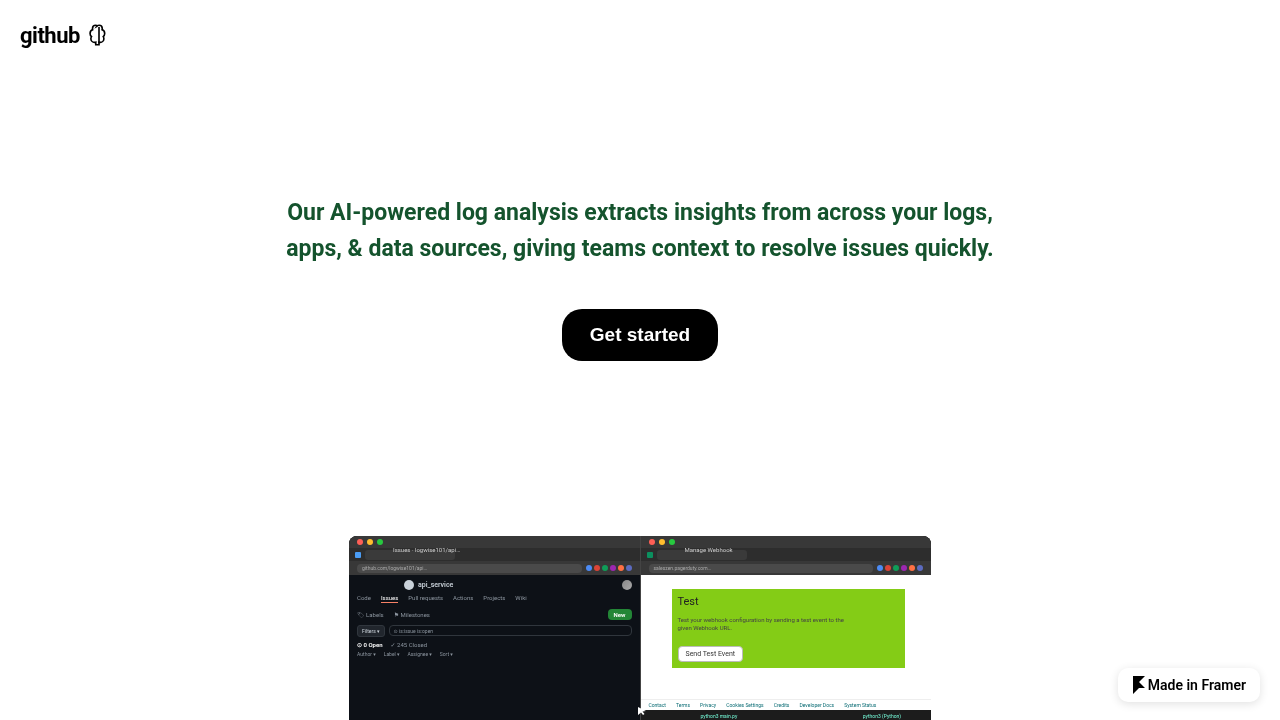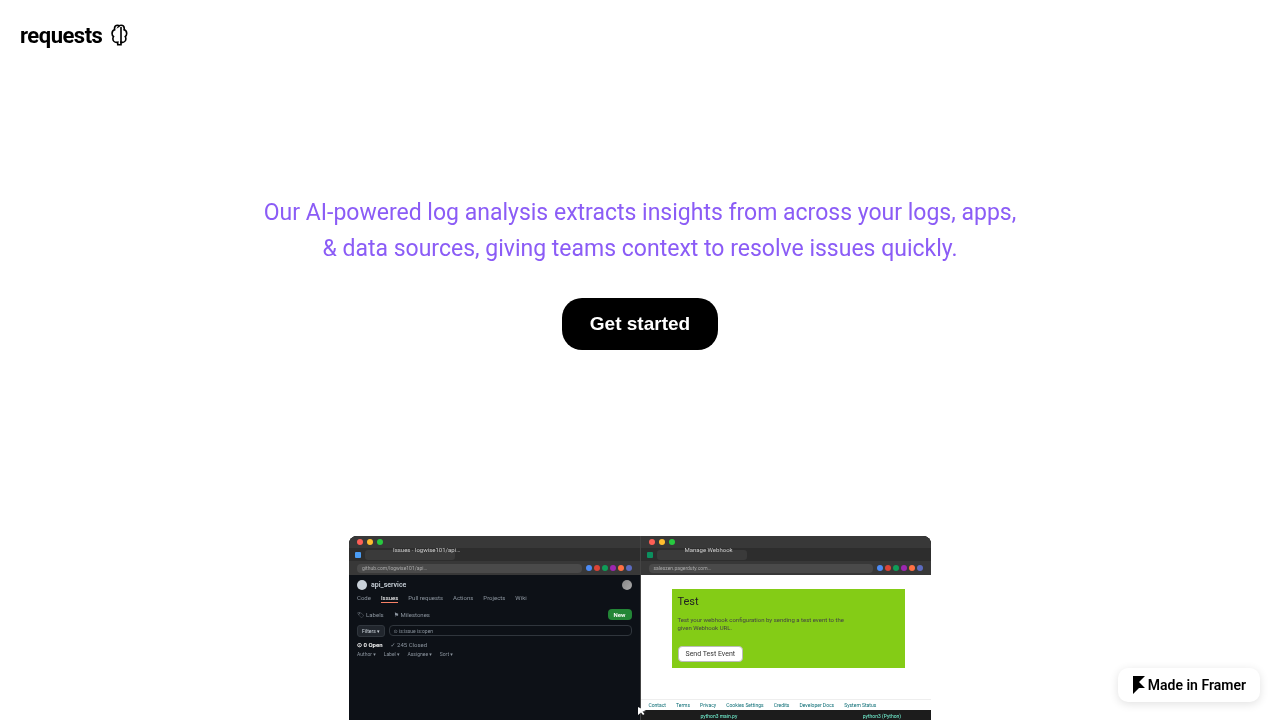--- a/index.html
+++ b/index.html
@@ -45,24 +45,24 @@
       font-size: 70px;
       font-weight: 800;
       line-height: 1.02;
       letter-spacing: -2px;
       color: #000;
       margin-bottom: 28px;
     }
     .hero-subtitle {
       font-size: 23px;
       line-height: 1.55;
-      color: #8b5cf6;
-      font-weight: 400;
+      color: #14532d;
+      font-weight: 700;
       max-width: 760px;
-      margin: 0 auto 32px auto;
+      margin: 0 auto 43px auto;
     }
     .cta-button {
       display: inline-block;
       background: #000;
       color: #fff;
       font-size: 19px;
       font-weight: 700;
       padding: 15px 28px;
       border-radius: 20px;
       border: none;
@@ -164,20 +164,21 @@
       background: #0d1117;
       height: 145px;
       padding: 5px 8px;
       position: relative;
     }
     .gh-row1 {
       display: flex;
       align-items: center;
       gap: 4px;
       margin-bottom: 4px;
+      margin-left: 47px;
     }
     .gh-octocat {
       width: 10px;
       height: 10px;
       background: #c9d1d9;
       border-radius: 50%;
     }
     .gh-repo {
       font-size: 7px;
       color: #c9d1d9;
@@ -347,21 +348,21 @@
       background: linear-gradient(135deg,#888,#aaa);
       position: absolute;
       top: 5px;
       right: 8px;
     }
   </style>
 </head>
 <body>
 
 <div class="header">
-  <span class="logo-text">requests</span>
+  <span class="logo-text">github</span>
   <svg class="brain-icon" viewBox="0 0 32 32">
     <path d="M12 4c-2.5 0-4 1.8-4 4 0 .5.1 1 .2 1.4C6.3 10 5 11.8 5 14c0 1.6.7 3 1.8 4-.5.7-.8 1.6-.8 2.5 0 2.5 2 4.5 4.5 4.5.5 0 1 0 1.5-.2V28h4v-3.2c.5.2 1 .2 1.5.2 2.5 0 4.5-2 4.5-4.5 0-.9-.3-1.8-.8-2.5 1.1-1 1.8-2.4 1.8-4 0-2.2-1.3-4-3.2-4.6.1-.4.2-.9.2-1.4 0-2.2-1.5-4-4-4-1.5 0-2.5.7-3 1.6C14.5 4.7 13.5 4 12 4z" fill="none" stroke="#000" stroke-width="2"></path>
     <line x1="16" y1="6" x2="16" y2="26" stroke="#000" stroke-width="2"></line>
   </svg>
 </div>
 
 <div class="hero">
   <p class="hero-subtitle">Our AI-powered log analysis extracts insights from across your logs, apps, &amp; data sources, giving teams context to resolve issues quickly.</p>
   <button class="cta-button">Get started</button>
 </div>

